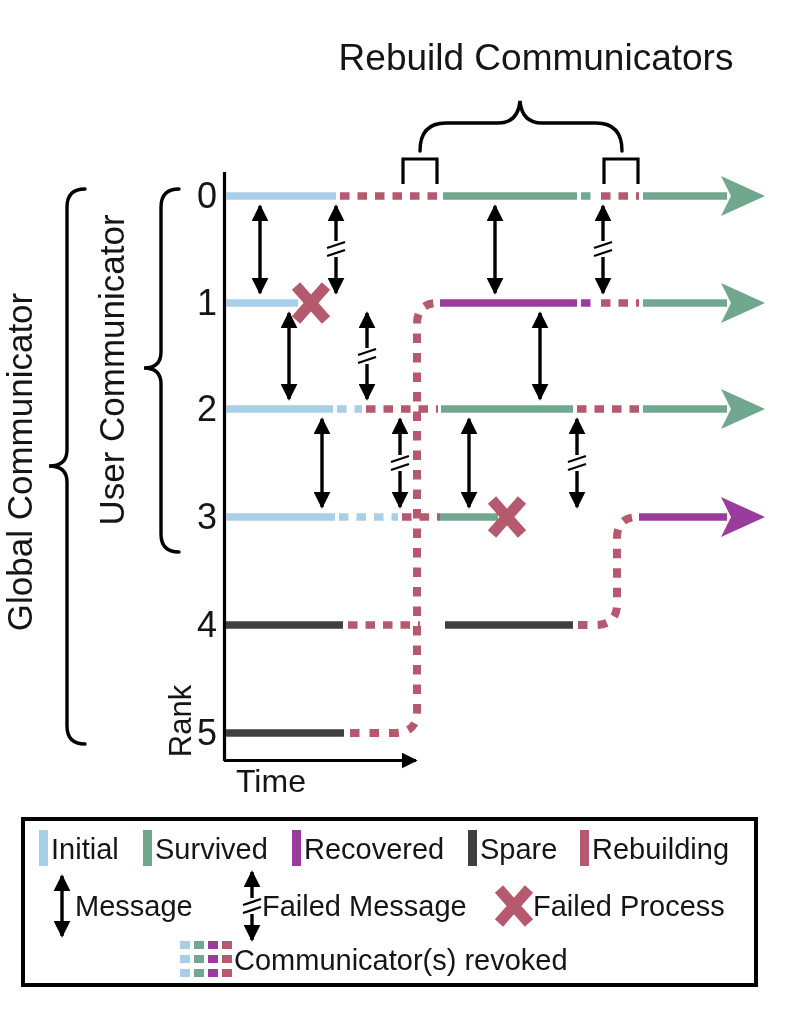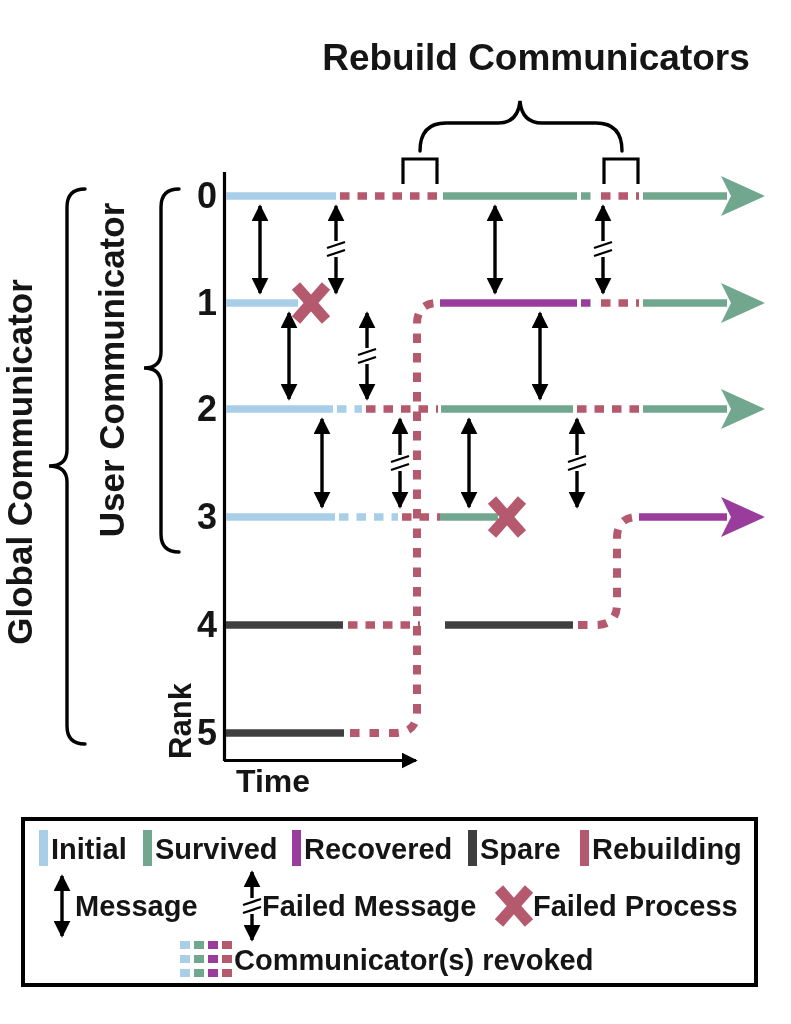--- a/index.html
+++ b/index.html
@@ -1,20 +1,20 @@
 <!DOCTYPE html>
 <html style="--initial: #a8cee8; --survived: #72a78f; --recovered: #993c9c; --spare: #3f3f3f; --rebuilding: #b5596e; --ink: #000000;"><head>
 <meta charset="utf-8">
 <style>
   :root{
     --initial:#a8cee8; --survived:#72a78f; --recovered:#993c9c;
     --spare:#3f3f3f; --rebuilding:#b5596e; --ink:#000000;
   }
   html,body{margin:0;padding:0;background:#ffffff;}
-  #fig{position:relative;width:791px;height:1024px;background:#fff;overflow:hidden;font-weight:bold;}
+  #fig{position:relative;width:791px;height:1024px;background:#fff;overflow:hidden;}
   svg{display:block;}
   text{font-family:"Liberation Sans",sans-serif;fill:#151515;}
   .seg{stroke-linecap:butt;}
   .w7{stroke-width:7.5;}
   .dash{stroke-dasharray:9.5 8;}
   .curve{fill:none;stroke-width:8;stroke-dasharray:9.5 10;}
   .st-initial{stroke:var(--initial);} .st-survived{stroke:var(--survived);}
   .st-recovered{stroke:var(--recovered);} .st-spare{stroke:var(--spare);}
   .st-rebuilding{stroke:var(--rebuilding);}
   .f-initial{fill:var(--initial);} .f-survived{fill:var(--survived);}

